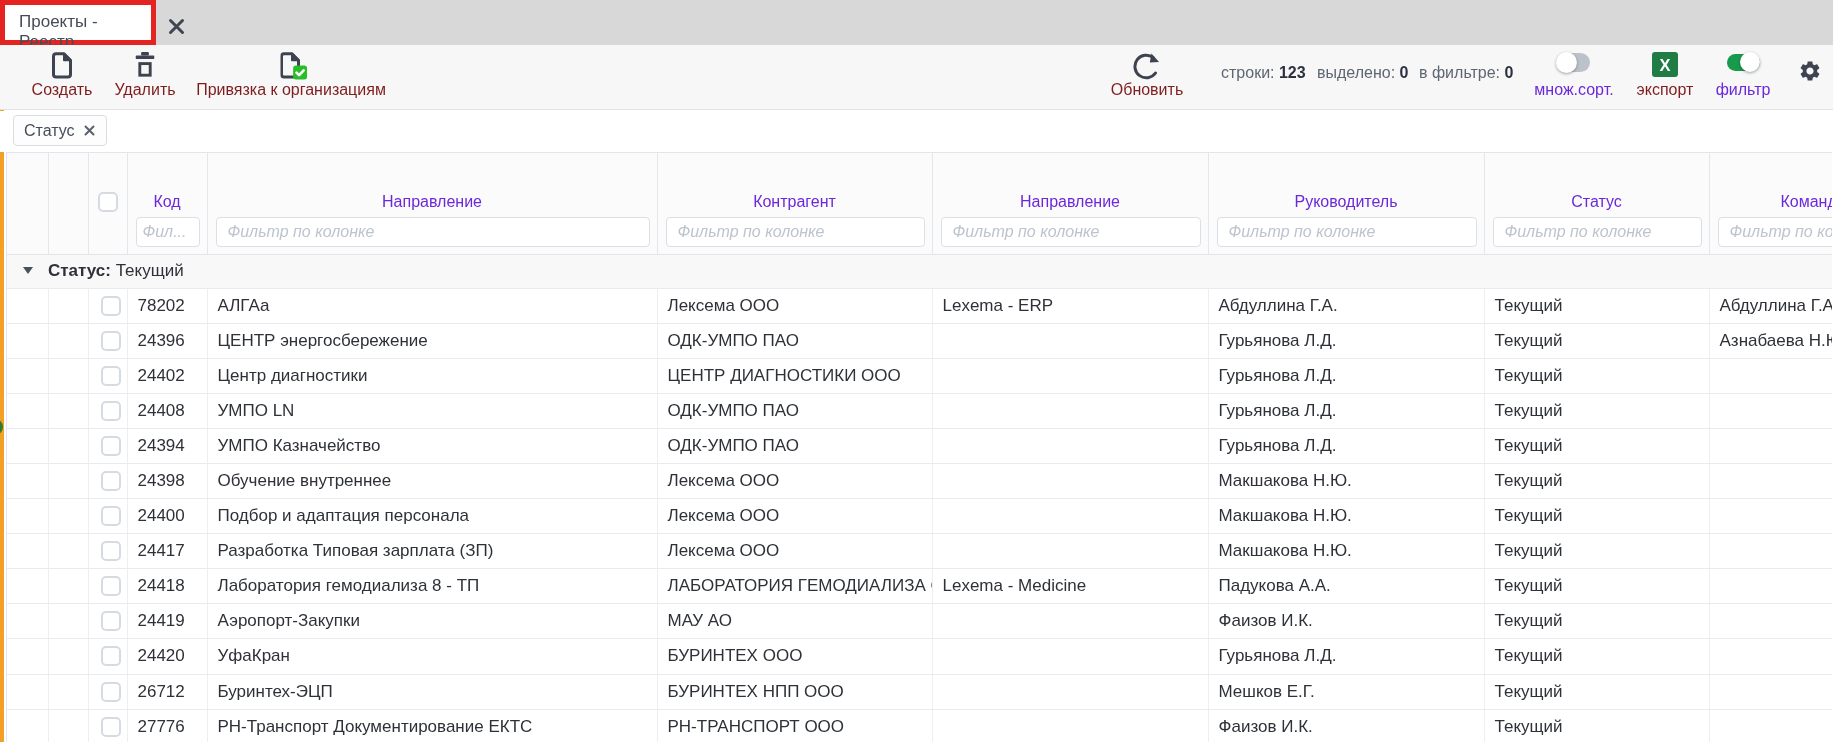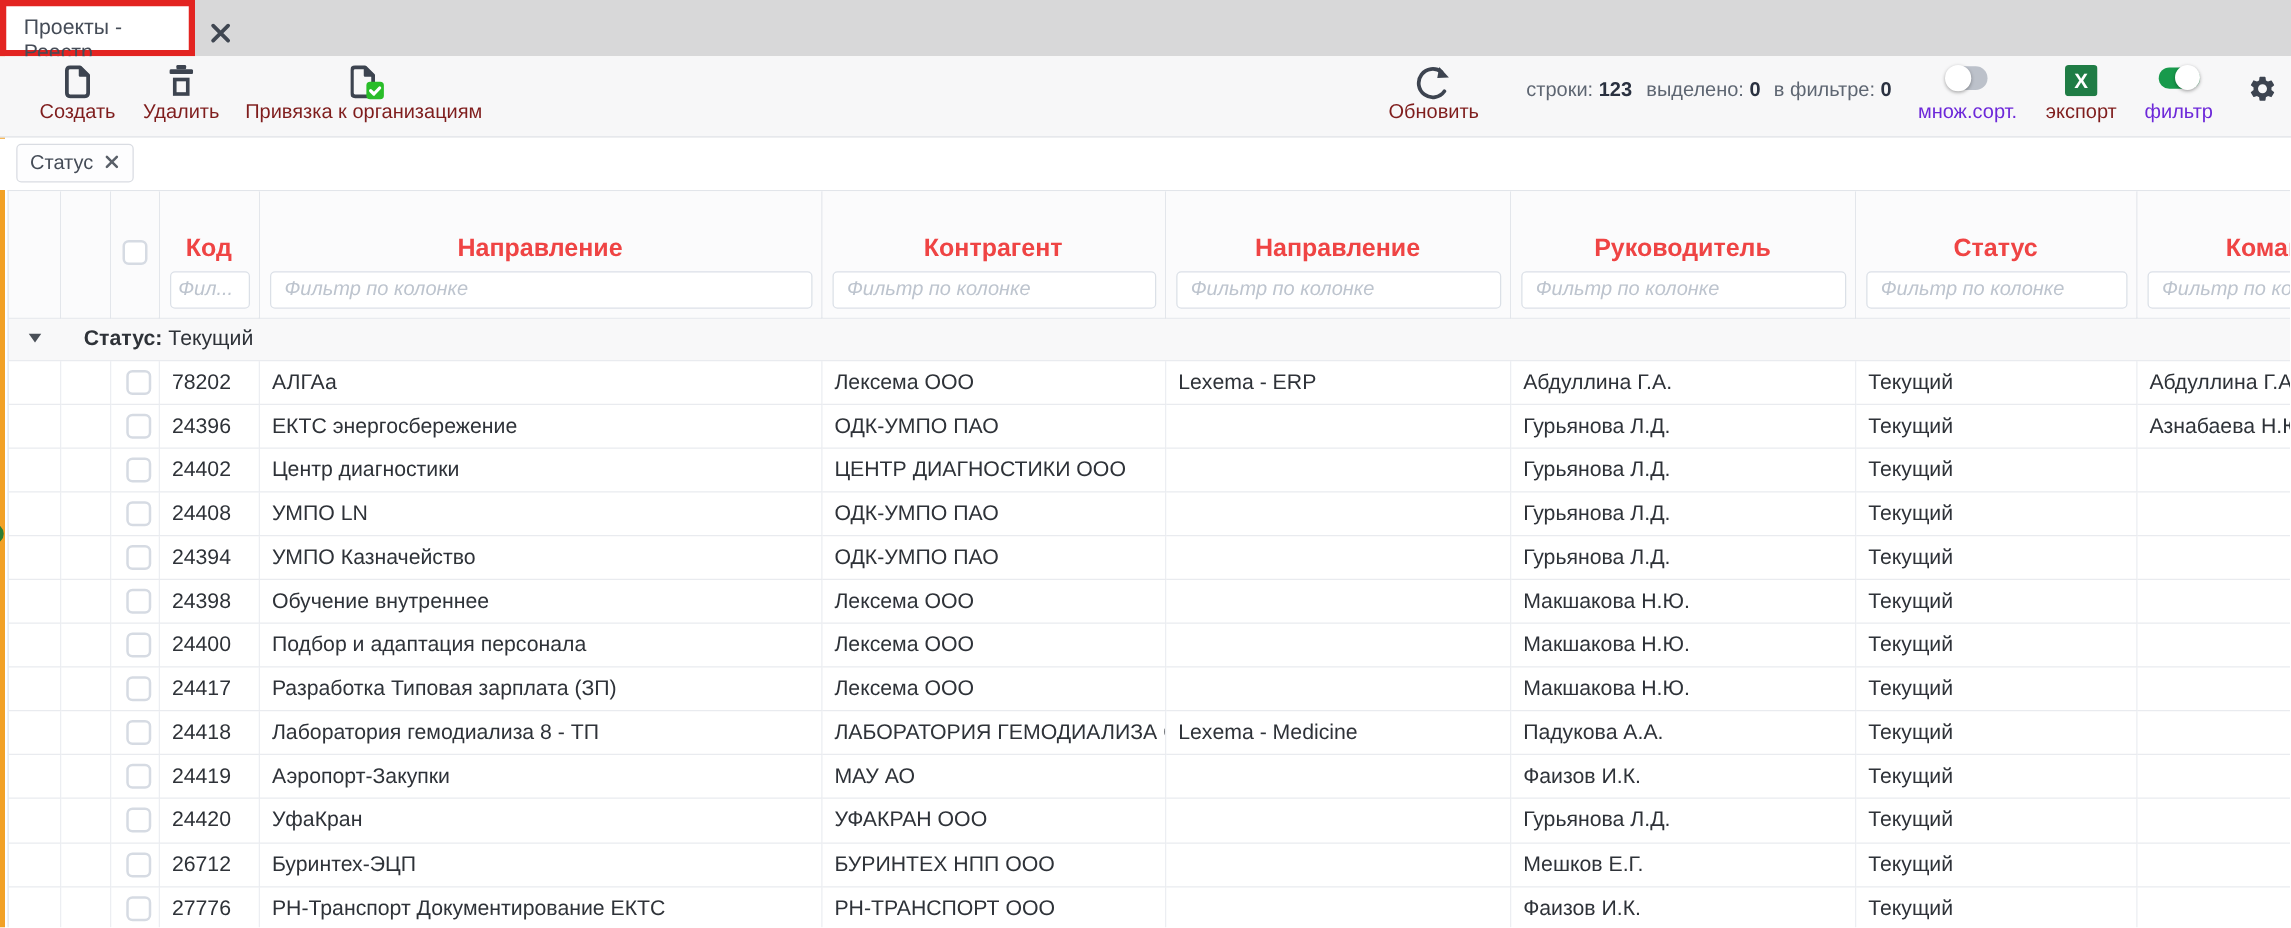--- a/index.html
+++ b/index.html
@@ -32,27 +32,27 @@
 #chiprow { position:absolute; left:0; top:111px; width:1833px; height:41px; background:#fff; }
 .chip { position:absolute; left:13px; top:4px; height:31px; border:1px solid #d9dce2; border-radius:4px; background:#fdfdfe; font-size:16px; color:#454c57; line-height:29px; padding:0 10px; }
 .chip svg { margin-left:8px; vertical-align:-1px; }
 
 
 #tablewrap { position:absolute; left:6px; top:152px; width:1826px; height:590px; overflow:hidden; border-top:1px solid #e2e5ea; border-left:1px solid #e2e5ea; }
 table { border-collapse:collapse; table-layout:fixed; width:1968px; }
 td, th { overflow:hidden; white-space:nowrap; vertical-align:middle; font-weight:normal; }
 
 tr.hdr th { height:101px; background:#fbfbfc; border-right:1px solid #e3e6eb; border-bottom:1px solid #e2e5ea; position:relative; }
-.hl { position:absolute; left:0; right:0; bottom:43px; text-align:center; font-size:20px; font-weight:bold; color:#ef4444; }
+.hl { position:absolute; left:0; right:0; bottom:43px; text-align:center; font-size:16px; font-weight:normal; color:#6d28d9; }
 .fi { position:absolute; left:8px; right:7px; bottom:7px; height:30px; border:1px solid #dbe0e7; border-radius:4px; background:#fff; font-family:"Liberation Sans", sans-serif; font-size:16px; padding:0 11px; color:#454c57; outline:none; }
 .fi::placeholder { font-style:italic; color:#bdc4ce; opacity:1; }
 
 tr.grp td { height:34px; background:#f8f8f9; border-bottom:1px solid #e9ebef; font-size:17px; color:#2e3238; }
 .caret { display:inline-block; width:0; height:0; border-left:5.5px solid transparent; border-right:5.5px solid transparent; border-top:7px solid #4a5058; margin:0 15px 2px 16px; vertical-align:middle; }
-tr.grp b { font-weight:bold;margin-left:19px; }
+tr.grp b { font-weight:bold; }
 
 tr.row td { height:35.1px; border-right:1px solid #eceef2; border-bottom:1px solid #e9ebef; font-size:17px; color:#2e3238; padding:0 4px 0 10px; background:#fff; }
 
 .cb { width:20px; height:20px; border:2px solid #d6dbe3; border-radius:5px; background:#fff; margin:0 auto; }
 th .cb { position:absolute; left:50%; bottom:42px; transform:translateX(-50%); }
 td.cbc { padding:0; text-align:center; }
 
 
 #orange { position:absolute; left:0; top:45px; width:4px; height:697px; background:#f2a126; }
 </style>
@@ -206,21 +206,21 @@
           <td>Текущий</td>
           <td>Абдуллина Г.А.</td>
         </tr>
 <tr class="row">
           <td></td>
           <td></td>
           <td class="cbc">
             <div class="cb"></div>
           </td>
           <td>24396</td>
-          <td>ЕКТС энергосбережение</td>
+          <td>ЦЕНТР энергосбережение</td>
           <td>ОДК-УМПО ПАО</td>
           <td></td>
           <td>Гурьянова Л.Д.</td>
           <td>Текущий</td>
           <td>Азнабаева Н.Ю.</td>
         </tr>
 <tr class="row">
           <td></td>
           <td></td>
           <td class="cbc">
@@ -333,21 +333,21 @@
           <td></td>
         </tr>
 <tr class="row">
           <td></td>
           <td></td>
           <td class="cbc">
             <div class="cb"></div>
           </td>
           <td>24420</td>
           <td>УфаКран</td>
-          <td>УФАКРАН ООО</td>
+          <td>БУРИНТЕХ ООО</td>
           <td></td>
           <td>Гурьянова Л.Д.</td>
           <td>Текущий</td>
           <td></td>
         </tr>
 <tr class="row">
           <td></td>
           <td></td>
           <td class="cbc">
             <div class="cb"></div>

